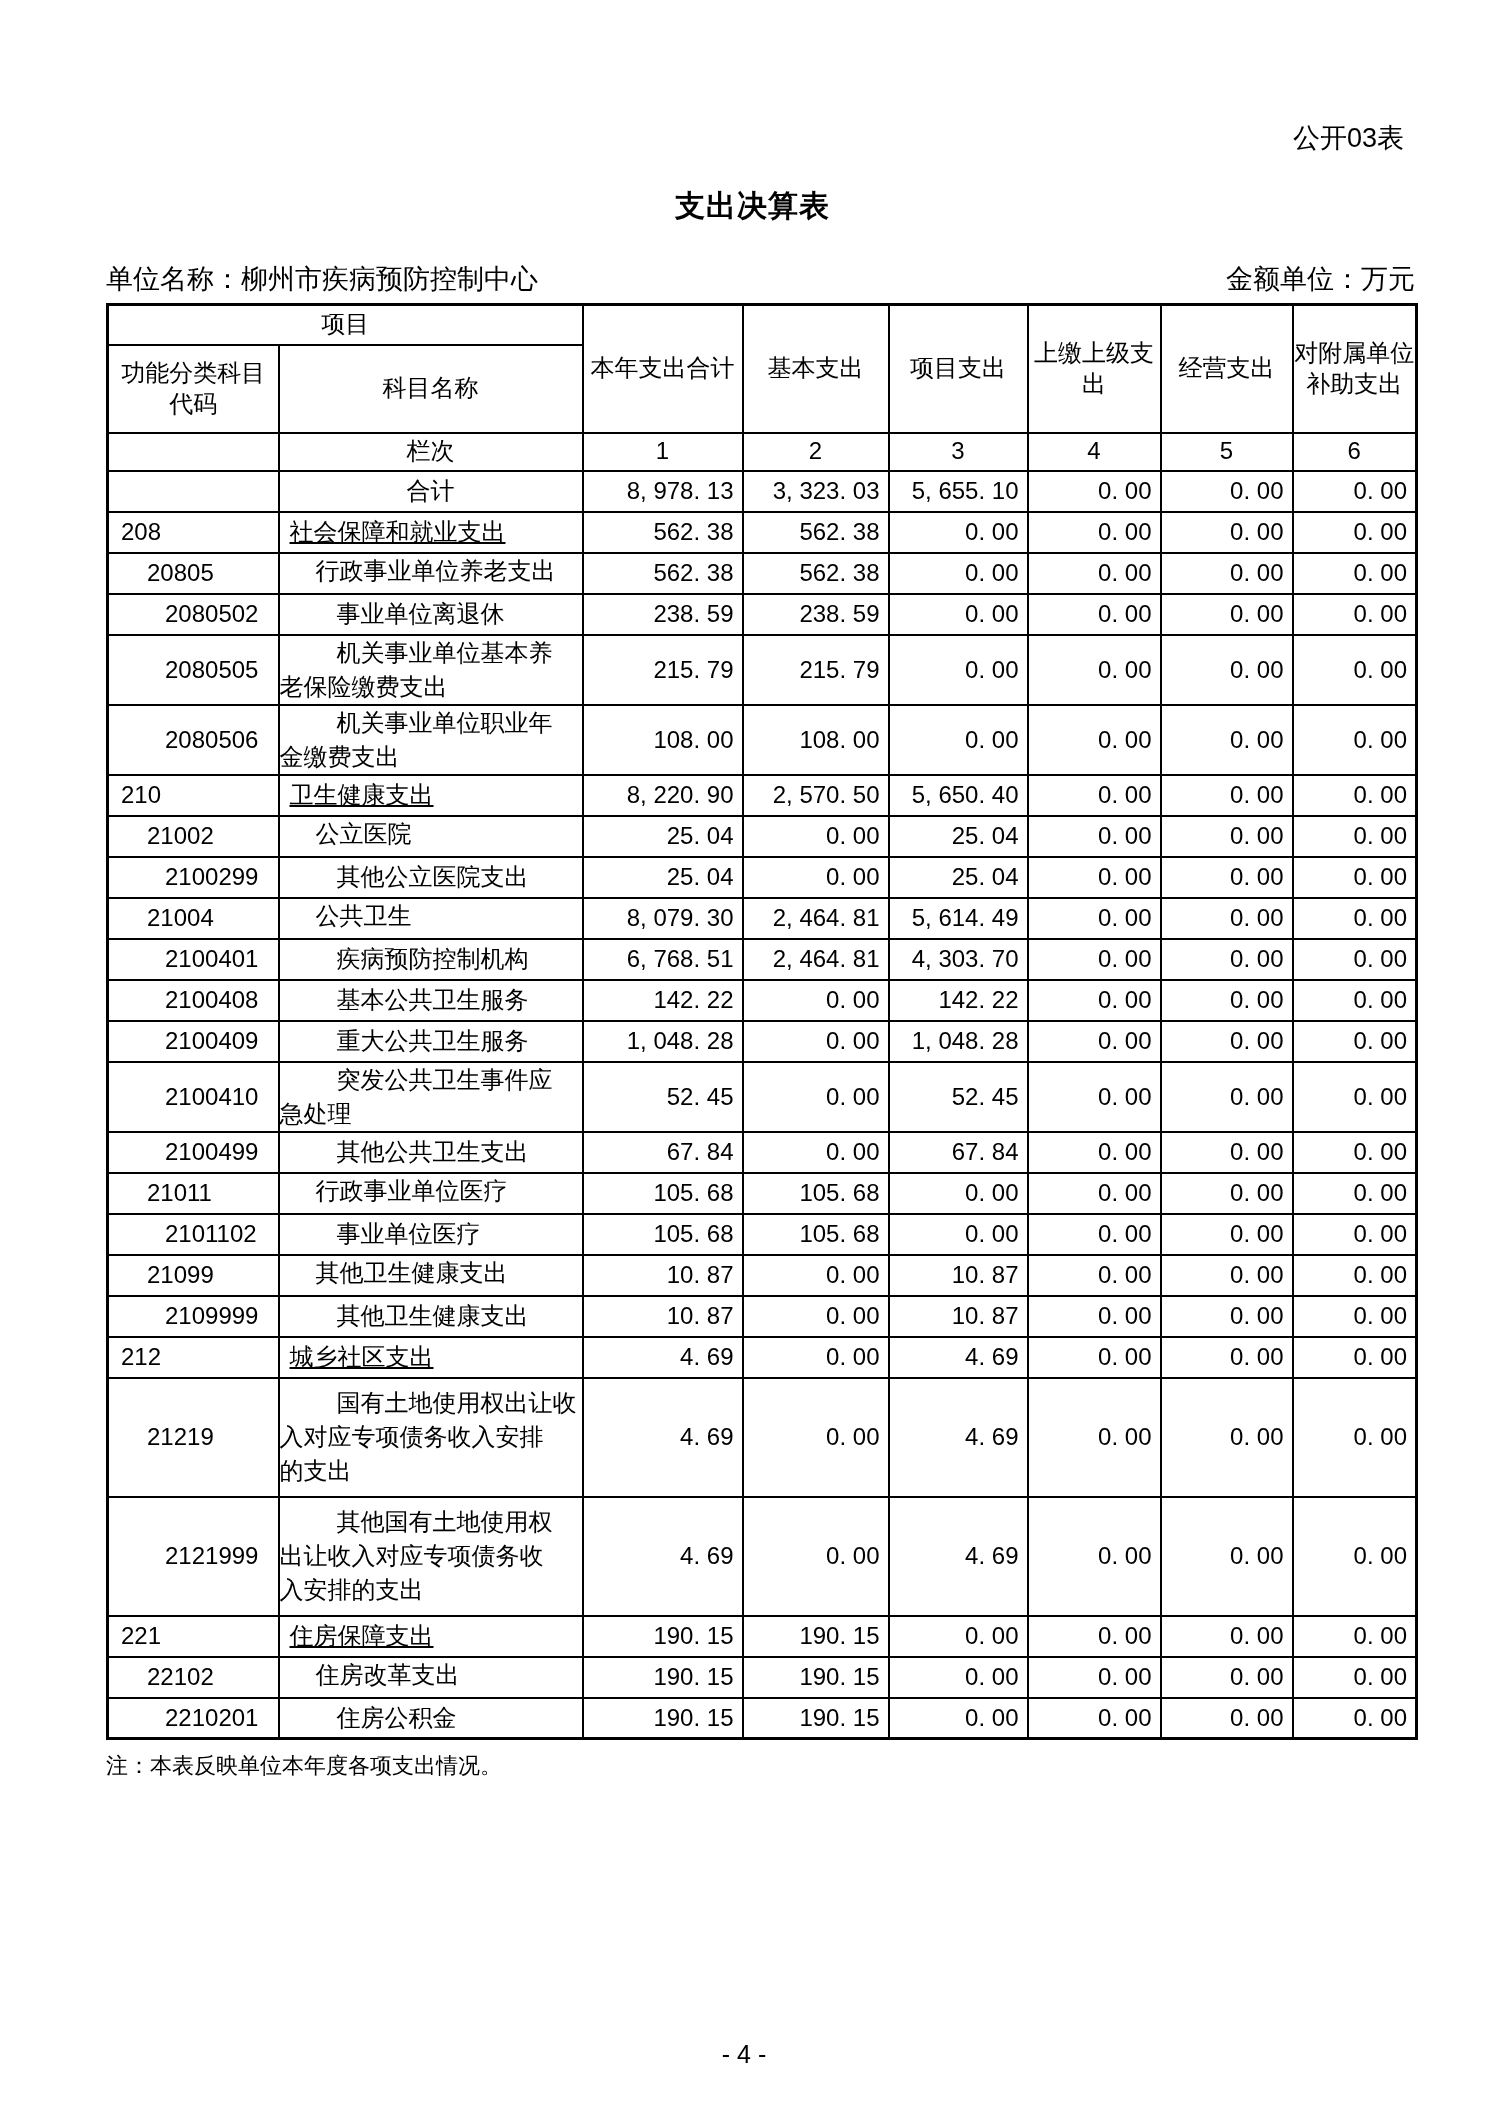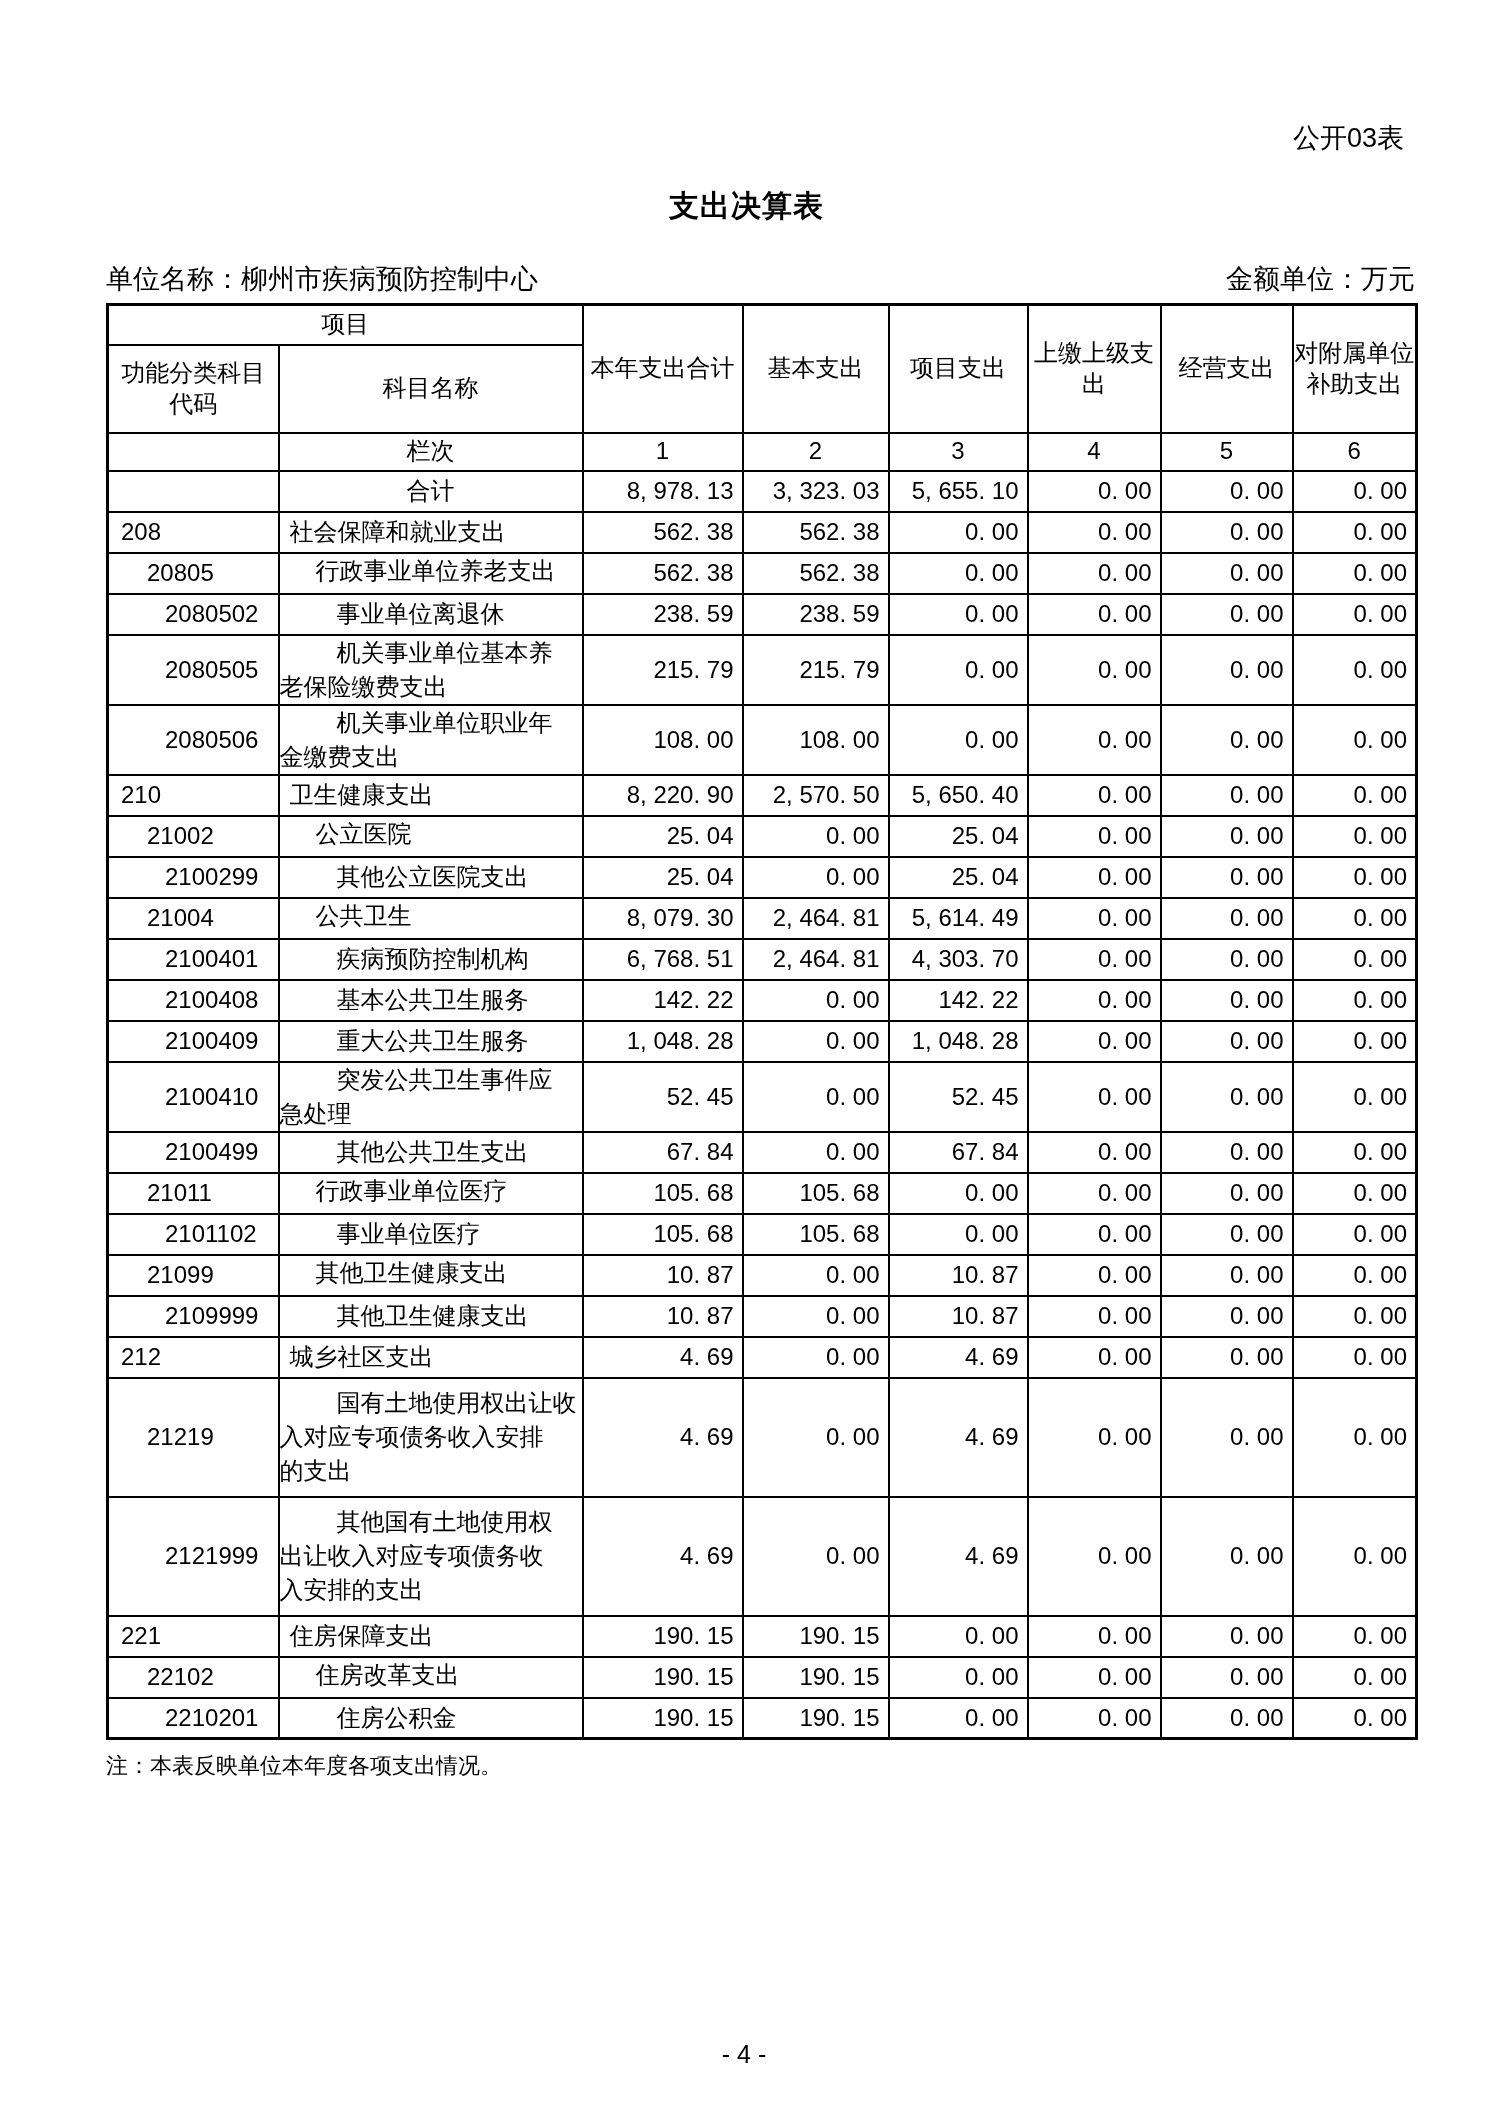--- a/index.html
+++ b/index.html
@@ -8,21 +8,21 @@
     width: 1488px; height: 2104px;
     position: relative;
     font-family: "Liberation Sans", sans-serif;
     color: #000;
   }
   .corner-label {
     position: absolute; top: 120px; right: 84px;
     font-size: 27px; white-space: nowrap;
   }
   .doc-title {
-    position: absolute; top: 186px; left: 92px; width: 1309px;
+    position: absolute; top: 186px; left: 98px; width: 1309px;
     text-align: center; font-size: 30px; font-weight: bold;
     letter-spacing: 1px;
   }
   .meta-row {
     position: absolute; top: 261px; left: 106px; width: 1309px;
     display: flex; justify-content: space-between;
     font-size: 27px;
   }
   .table-block {
     position: absolute; top: 303px; left: 106px; width: 1309px;
@@ -47,21 +47,21 @@
   tr.rh3 { height: 119px; }
   .code-cell { text-align: left; white-space: nowrap; }
   .cl0 { padding-left: 12px; }
   .cl1 { padding-left: 12px; }
   .cl2 { padding-left: 38px; }
   .cl3 { padding-left: 56px; }
   .name-cell {
     text-align: left; white-space: pre-line; line-height: 34px;
   }
   .nl0 { text-align: center; }
-  .nl1 { text-indent: 10px; }
+  .nl1 { text-indent: 10px; text-decoration: underline; }
   .nl2 { text-indent: 36px; font-family: Liberation Mono, monospace; }
   .nl3 { text-indent: 57px; }
   .num-cell {
     text-align: right; padding-right: 8px; white-space: nowrap;
   }
   .footnote { margin-top: 11px; font-size: 22px; }
   .page-number {
     position: absolute; top: 2040px; left: 0; width: 1488px;
     text-align: center; font-size: 25px;
   }

